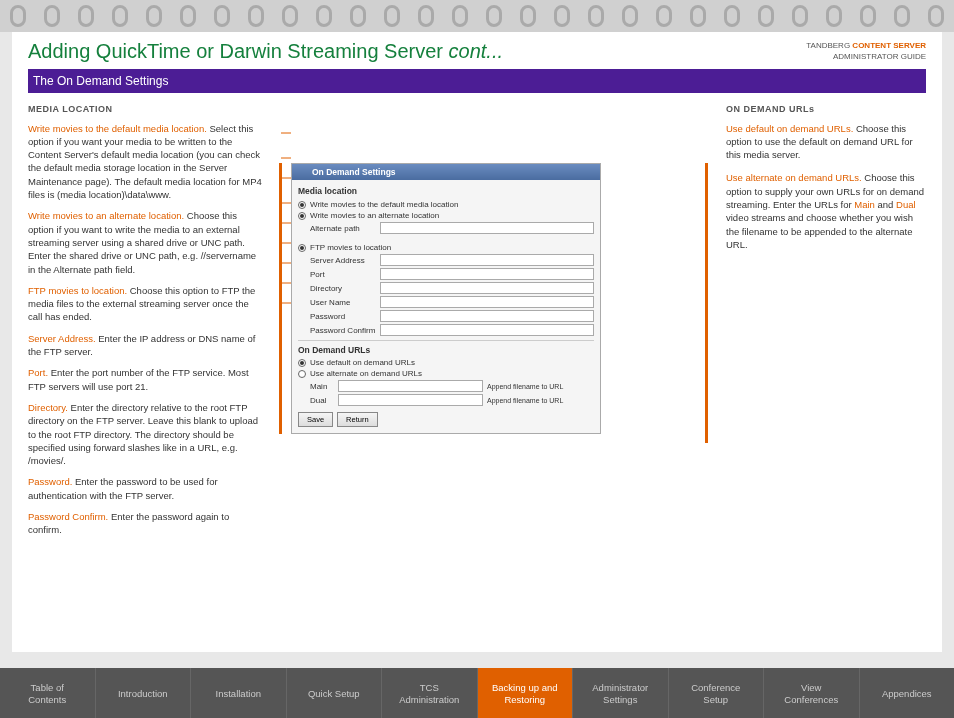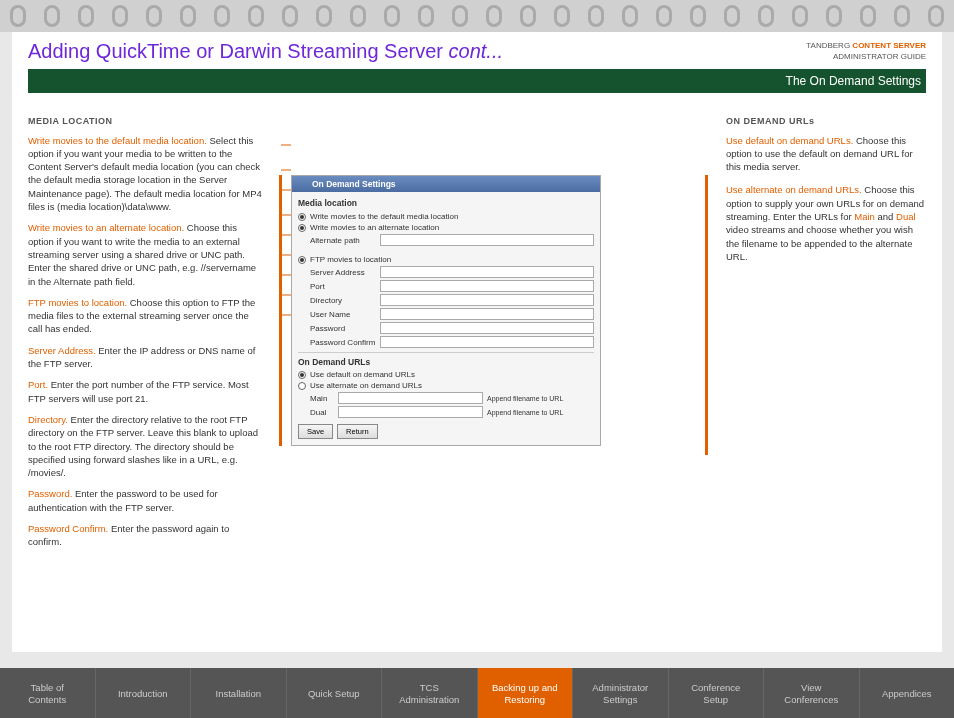--- a/index.html
+++ b/index.html
@@ -46,45 +46,45 @@
 
     
     .doc-header {
       padding: 8px 16px 6px 16px;
       display: flex;
       justify-content: space-between;
       align-items: flex-start;
     }
     .doc-title {
       font-size: 20px;
-      color: #6d28d9;
+      color: #15803d;
       font-weight: normal;
     }
     .doc-title span.cont {
       font-style: italic;
     }
     .doc-brand {
       text-align: right;
       font-size: 8px;
       color: #555;
       line-height: 1.4;
     }
     .doc-brand .highlight {
       color: #e06000;
       font-weight: bold;
     }
 
     
     .section-header {
-      background: #14532d;
+      background: #4c1d95;
       color: #fff;
-      text-align: right;
+      text-align: left;
       padding: 5px;
       font-size: 12px;
-      margin: 0 16px 22px 16px;
+      margin: 0 16px 10px 16px;
     }
 
     
     .content-area {
       display: flex;
       padding: 0 16px;
       gap: 10px;
     }
 
     

